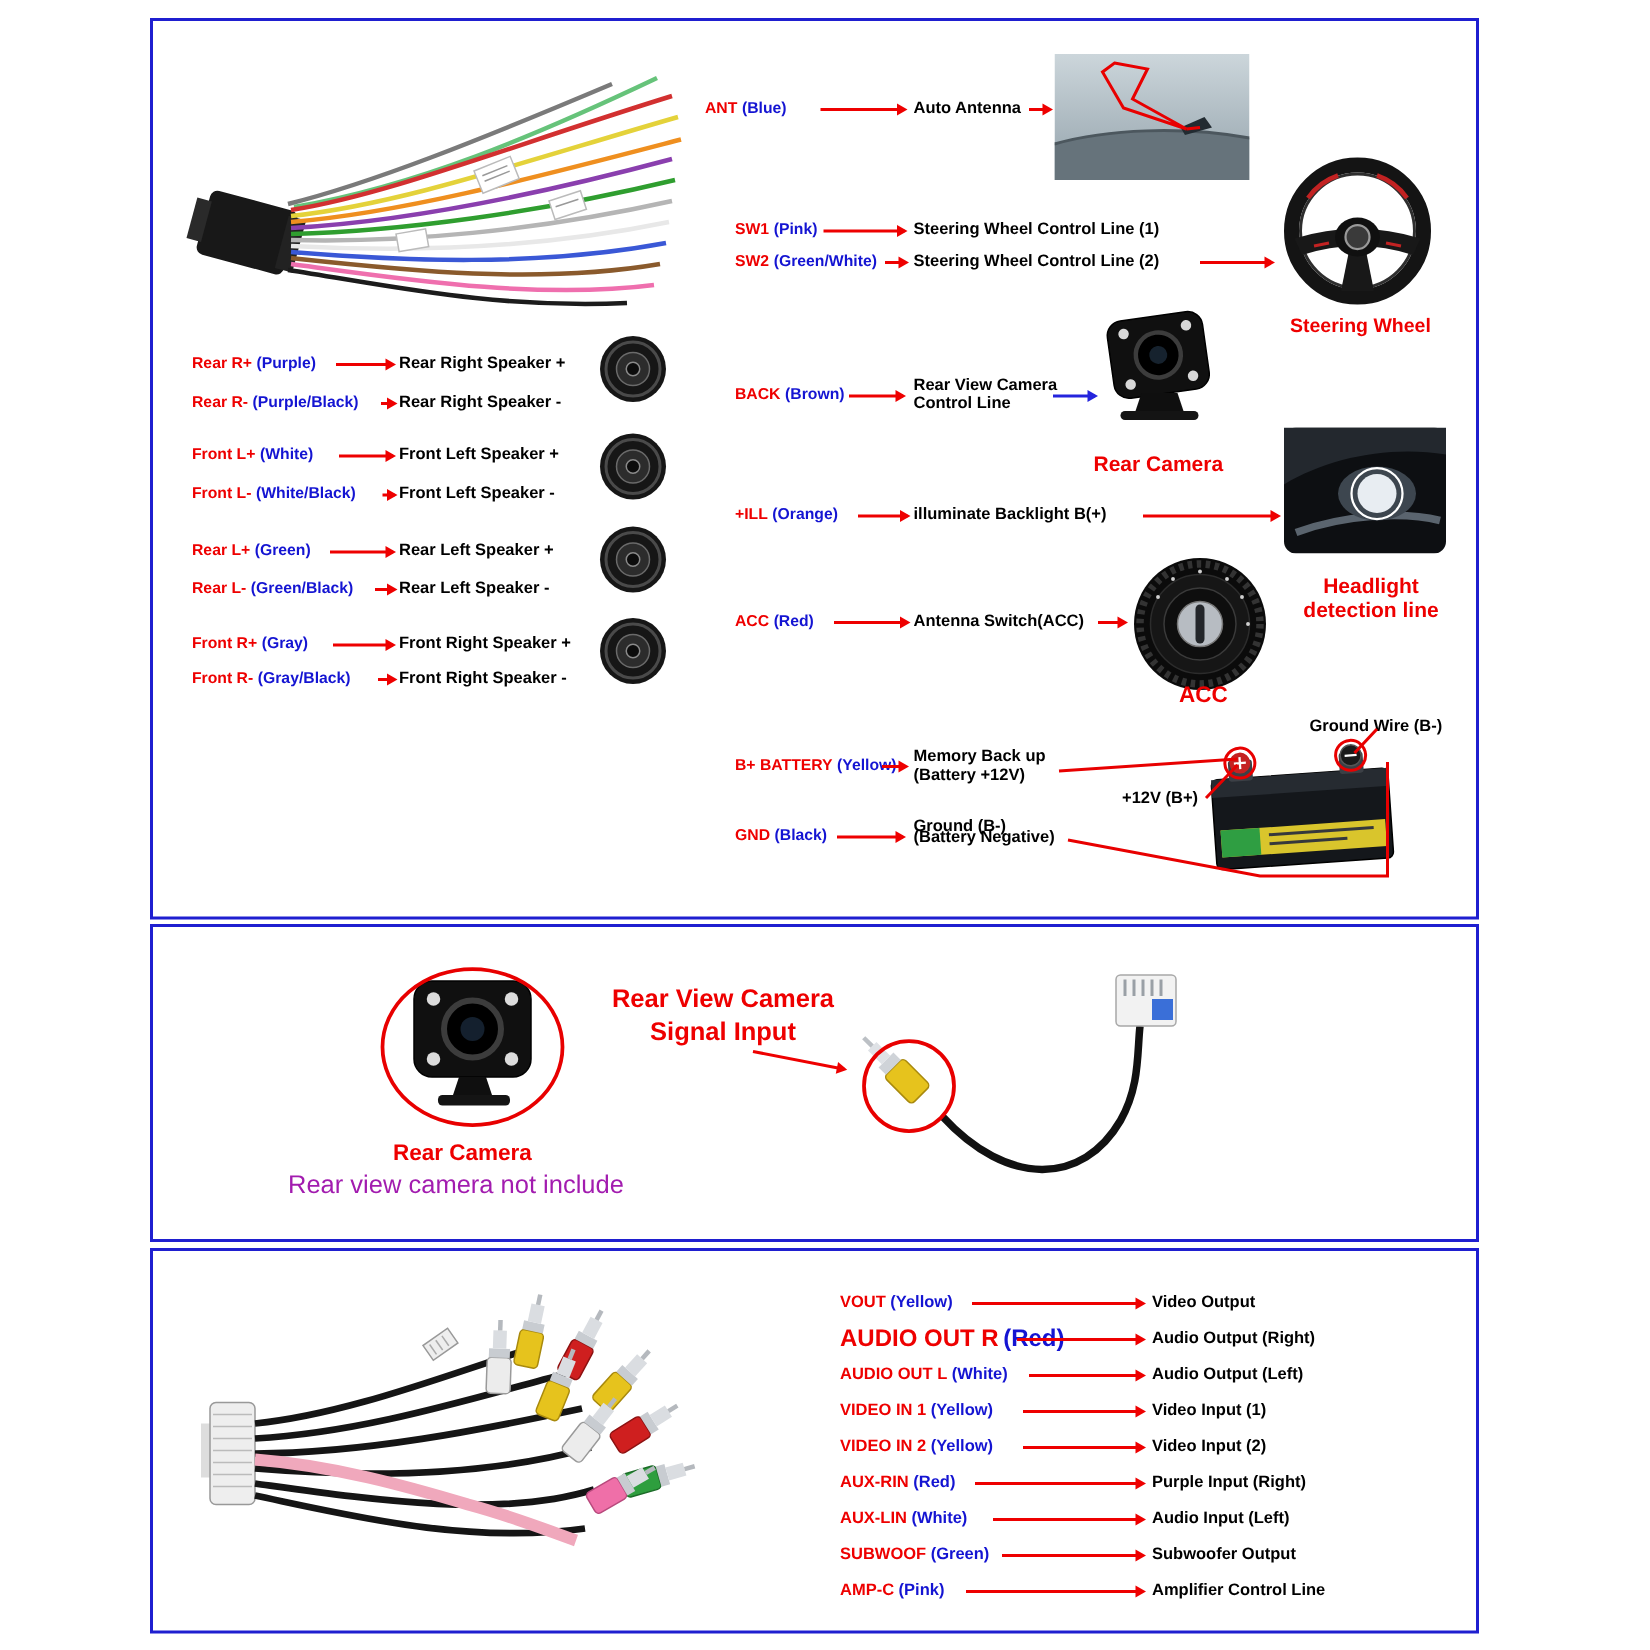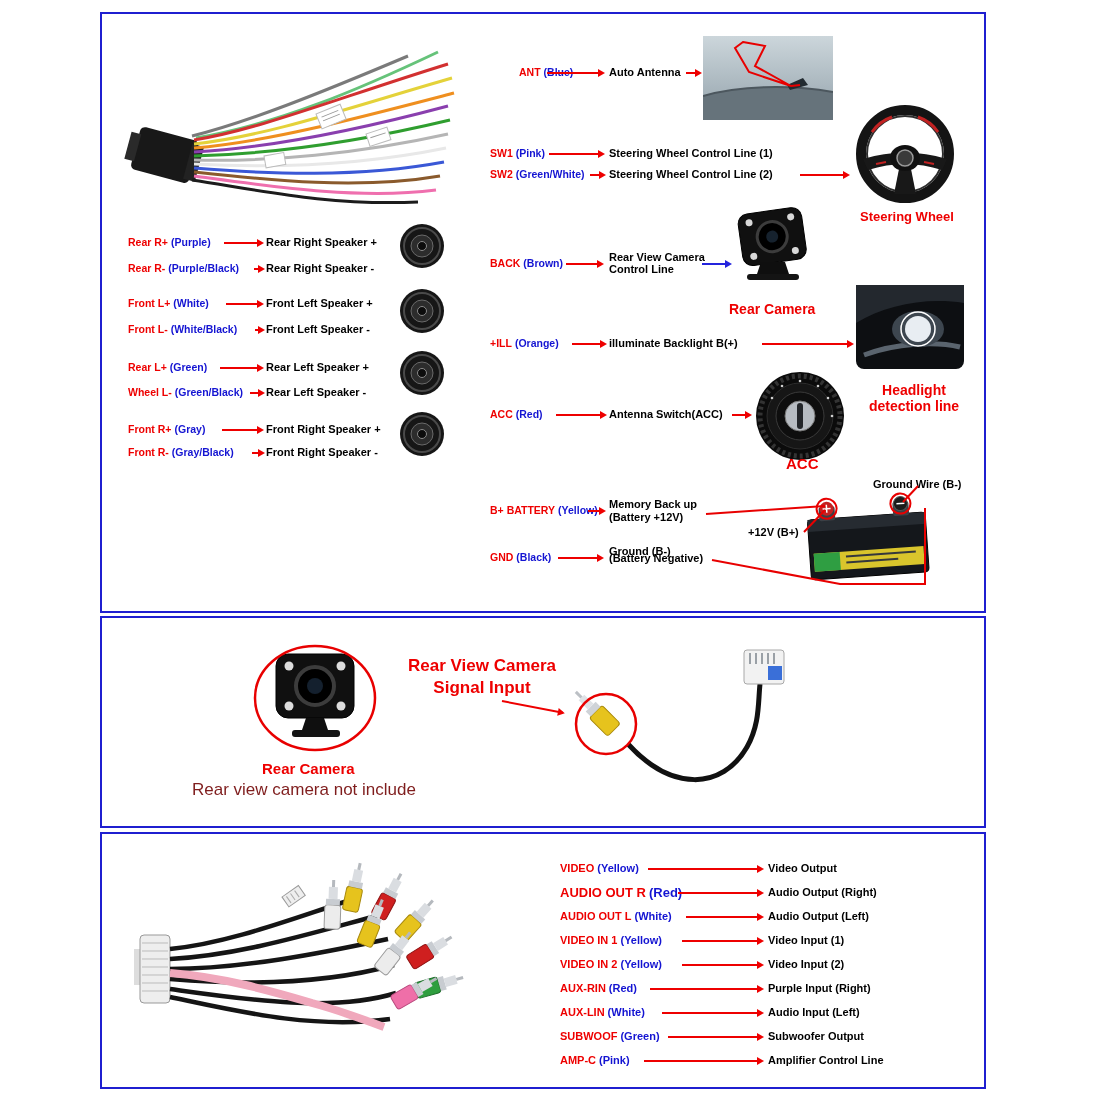--- a/index.html
+++ b/index.html
@@ -10,21 +10,21 @@
   .code{color:#ee0000}
   .wcol{color:#1414d2;margin-left:3px}
   .desc{position:absolute;font-size:11px;font-weight:bold;color:#000;white-space:nowrap;line-height:13px}
   .arrow{position:absolute;height:0;border-top:2px solid #ee0000}
   .arrow:after{content:"";position:absolute;right:-2px;top:-5px;width:0;height:0;border-left:7px solid #ee0000;border-top:4px solid transparent;border-bottom:4px solid transparent}
   .arrow.blue{border-top-color:#2424dd}
   .arrow.blue:after{border-left-color:#2424dd}
   .redlabel{position:absolute;color:#ee0000;font-weight:bold;white-space:nowrap}
   .blklabel{position:absolute;color:#000;font-weight:bold;font-size:11px;white-space:nowrap}
   .imgwrap{position:absolute}
-  .note{position:absolute;color:#7f1d1d;font-size:17px;white-space:nowrap}
+  .note{position:absolute;color:#a21caf;font-size:17px;white-space:nowrap}
   .title2{position:absolute;color:#ee0000;font-weight:bold;font-size:17px;line-height:22px;text-align:center}
 </style>
 </head>
 <body>
 
 <div class="page">
 
   <div class="box" style="left:100px;top:12px;width:886px;height:601px"></div>
   <div class="box" style="left:100px;top:616px;width:886px;height:212px"></div>
   <div class="box" style="left:100px;top:832px;width:886px;height:257px"></div>
@@ -57,21 +57,21 @@
       <g transform="translate(248,96) rotate(-18)">
         <rect x="0" y="0" width="22" height="13" fill="#ffffff" stroke="#bbb"></rect>
         <line x1="3" y1="5" x2="19" y2="5" stroke="#999" stroke-width="1"></line>
       </g>
       <g transform="translate(146,118) rotate(-10)">
         <rect x="0" y="0" width="20" height="12" fill="#ffffff" stroke="#bbb"></rect>
       </g>
     </svg>
   </div>
 
-  <div class="lbl" style="left:519px;top:66px">
+  <div class="lbl" style="left:470px;top:66px">
     <span class="code">ANT</span><span class="wcol">(Blue)</span>
   </div>
   <div class="arrow" style="left:547px;top:72px;width:56px"></div>
   <div class="desc" style="left:609px;top:66px">Auto Antenna</div>
   <div class="arrow" style="left:686px;top:72px;width:14px"></div>
   <div class="imgwrap" style="left:703px;top:36px;width:130px;height:84px">
     <svg width="130" height="84" viewBox="0 0 130 84">
       <defs>
         <linearGradient id="sky1" x1="0" y1="0" x2="0" y2="1">
           <stop offset="0" stop-color="#ccd6db"></stop>
@@ -140,21 +140,21 @@
   <div class="arrow" style="left:255px;top:329px;width:8px"></div>
   <div class="desc" style="left:266px;top:323px">Front Left Speaker -</div>
 
   <div class="lbl" style="left:128px;top:361px">
     <span class="code">Rear L+</span><span class="wcol">(Green)</span>
   </div>
   <div class="arrow" style="left:220px;top:367px;width:42px"></div>
   <div class="desc" style="left:266px;top:361px">Rear Left Speaker +</div>
 
   <div class="lbl" style="left:128px;top:386px">
-    <span class="code">Wheel L-</span><span class="wcol">(Green/Black)</span>
+    <span class="code">Rear L-</span><span class="wcol">(Green/Black)</span>
   </div>
   <div class="arrow" style="left:250px;top:392px;width:13px"></div>
   <div class="desc" style="left:266px;top:386px">Rear Left Speaker -</div>
 
   <div class="lbl" style="left:128px;top:423px">
     <span class="code">Front R+</span><span class="wcol">(Gray)</span>
   </div>
   <div class="arrow" style="left:222px;top:429px;width:40px"></div>
   <div class="desc" style="left:266px;top:423px">Front Right Speaker +</div>
 
@@ -438,26 +438,26 @@
       <g transform="translate(262,158) rotate(-30)">
           <rect x="0" y="-8" width="24" height="16" rx="3" fill="#ef6fa8" stroke="#b84a7d"></rect>
           <rect x="24" y="-7" width="6" height="14" fill="#c8ccd1"></rect>
           <rect x="30" y="-4.5" width="12" height="9" fill="#dadde1"></rect>
           <rect x="42" y="-1.5" width="7" height="3" fill="#b5b9be"></rect>
         </g>
     </svg>
   </div>
 
   <div class="lbl" style="left:560px;top:862px;font-size:11px">
-    <span class="code">VIDEO</span><span class="wcol">(Yellow)</span>
+    <span class="code">VOUT</span><span class="wcol">(Yellow)</span>
   </div>
   <div class="arrow" style="left:648px;top:868px;width:114px"></div>
   <div class="desc" style="left:768px;top:862px">Video Output</div>
 
-  <div class="lbl" style="left:560px;top:886px;font-size:13px">
+  <div class="lbl" style="left:560px;top:886px;font-size:16px">
     <span class="code">AUDIO OUT R</span><span class="wcol">(Red)</span>
   </div>
   <div class="arrow" style="left:678px;top:892px;width:84px"></div>
   <div class="desc" style="left:768px;top:886px">Audio Output (Right)</div>
 
   <div class="lbl" style="left:560px;top:910px;font-size:11px">
     <span class="code">AUDIO OUT L</span><span class="wcol">(White)</span>
   </div>
   <div class="arrow" style="left:686px;top:916px;width:76px"></div>
   <div class="desc" style="left:768px;top:910px">Audio Output (Left)</div>

